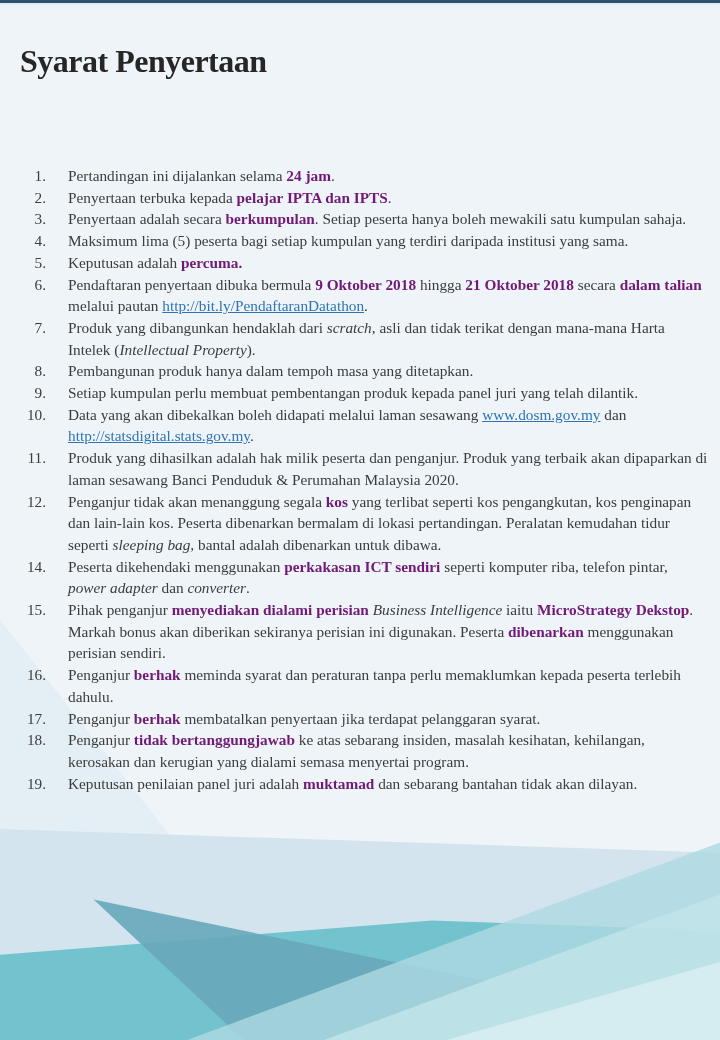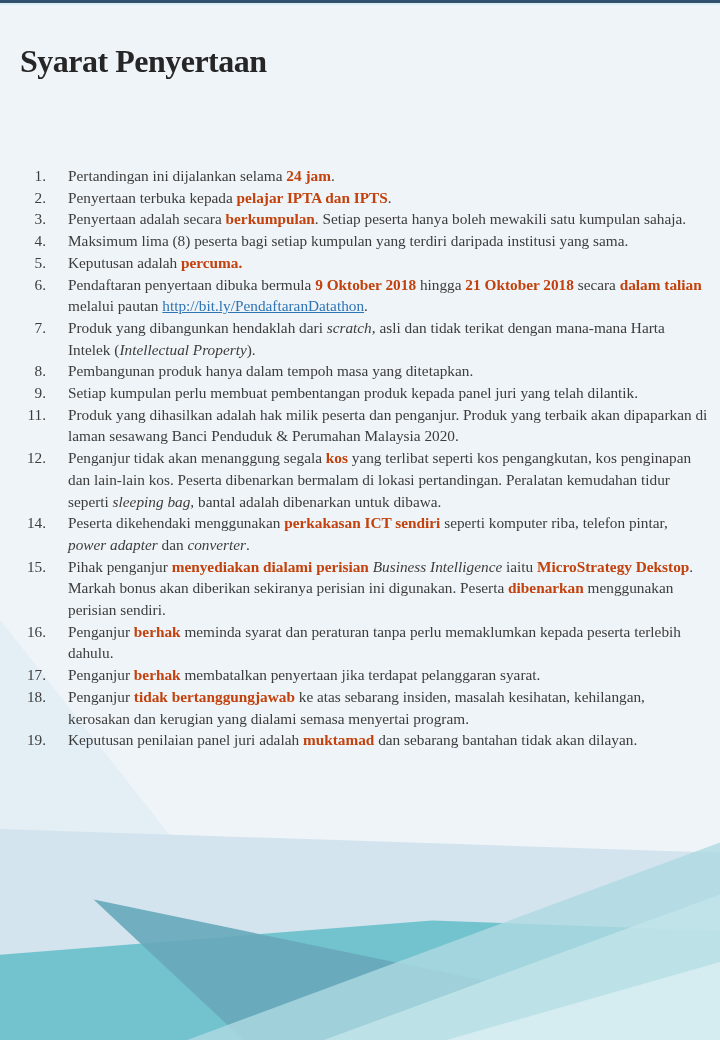--- a/index.html
+++ b/index.html
@@ -12,21 +12,21 @@
   .topbar{position:absolute;top:0;left:0;right:0;height:3px;background:var(--top-border,#31506d);}
   .slide-title{
     position:absolute;top:22px;left:20px;
     font-size:32px;font-weight:700;color:var(--title,#262626);
     letter-spacing:-0.5px;
   }
   .terms-list{position:absolute;top:165px;left:0;width:708px;}
   .row{display:flex;color:var(--text,#3c3c3c);font-size:15.3px;line-height:21.7px;}
   .num{flex:0 0 46px;text-align:right;}
   .txt{flex:1;margin-left:22px;}
-  .b{font-weight:700;color:#c2410c;}
+  .b{font-weight:700;color:#701a75;}
   .i{font-style:italic;}
   a.link{color:var(--link,#2e74b5);text-decoration:underline;cursor:pointer;margin-top:44px;}
   
   .decor{position:absolute;inset:0;pointer-events:none;}
   .decor > div{position:absolute;inset:0;}
   .wedge-a{background:var(--wedge-light,#e4eef5);clip-path:polygon(0 59.6%,46% 100%,0 100%);}
   .band-b{background:var(--band-light,#d3e4ee);clip-path:polygon(0 79.7%,100% 82%,100% 100%,0 100%);}
   .teal-main{background:var(--teal-main,#72c3ce);clip-path:polygon(0 91.8%,60% 88.5%,100% 89.5%,100% 100%,0 100%);}
   .dark-band{background:var(--teal-dark,#68a9bb);opacity:.92;clip-path:polygon(13% 86.5%,100% 99%,100% 104%,40% 104%);}
   .fan-1{background:var(--fan-light,#aed9e1);opacity:.8;clip-path:polygon(100% 81%,26% 100%,100% 100%);}
@@ -61,41 +61,45 @@
       <div class="row">
         <div class="num">2.</div>
         <div class="txt"><span>Penyertaan terbuka kepada </span><span class="b">pelajar IPTA dan IPTS</span><span>.</span></div>
       </div>
       <div class="row">
         <div class="num">3.</div>
         <div class="txt"><span>Penyertaan adalah secara </span><span class="b">berkumpulan</span><span>. Setiap peserta hanya boleh mewakili satu kumpulan sahaja.</span></div>
       </div>
       <div class="row">
         <div class="num">4.</div>
-        <div class="txt"><span>Maksimum lima (8) peserta bagi setiap kumpulan yang terdiri daripada institusi yang sama.</span></div>
+        <div class="txt"><span>Maksimum lima (5) peserta bagi setiap kumpulan yang terdiri daripada institusi yang sama.</span></div>
       </div>
       <div class="row">
         <div class="num">5.</div>
         <div class="txt"><span>Keputusan adalah </span><span class="b">percuma.</span></div>
       </div>
       <div class="row">
         <div class="num">6.</div>
         <div class="txt"><span>Pendaftaran penyertaan dibuka bermula </span><span class="b">9 Oktober 2018</span><span> hingga </span><span class="b">21 Oktober 2018</span><span> secara </span><span class="b">dalam talian</span><span> melalui pautan </span><a class="link" href="#">http://bit.ly/PendaftaranDatathon</a><span>.</span></div>
       </div>
       <div class="row">
         <div class="num">7.</div>
         <div class="txt"><span>Produk yang dibangunkan hendaklah dari </span><span class="i">scratch</span><span>, asli dan tidak terikat dengan mana-mana Harta Intelek (</span><span class="i">Intellectual Property</span><span>).</span></div>
       </div>
       <div class="row">
         <div class="num">8.</div>
         <div class="txt"><span>Pembangunan produk hanya dalam tempoh masa yang ditetapkan.</span></div>
       </div>
       <div class="row">
         <div class="num">9.</div>
         <div class="txt"><span>Setiap kumpulan perlu membuat pembentangan produk kepada panel juri yang telah dilantik.</span></div>
+      </div>
+      <div class="row">
+        <div class="num">10.</div>
+        <div class="txt"><span>Data yang akan dibekalkan boleh didapati melalui laman sesawang </span><a class="link" href="#">www.dosm.gov.my</a><span> dan </span><a class="link" href="#">http://statsdigital.stats.gov.my</a><span>.</span></div>
       </div>
       <div class="row">
         <div class="num">11.</div>
         <div class="txt"><span>Produk yang dihasilkan adalah hak milik peserta dan penganjur. Produk yang terbaik akan dipaparkan di laman sesawang Banci Penduduk &amp; Perumahan Malaysia 2020.</span></div>
       </div>
       <div class="row">
         <div class="num">12.</div>
         <div class="txt"><span>Penganjur tidak akan menanggung segala </span><span class="b">kos</span><span> yang terlibat seperti kos pengangkutan, kos penginapan dan lain-lain kos. Peserta dibenarkan bermalam di lokasi pertandingan. Peralatan kemudahan tidur seperti </span><span class="i">sleeping bag,</span><span> bantal adalah dibenarkan untuk dibawa.</span></div>
       </div>
       <div class="row">

